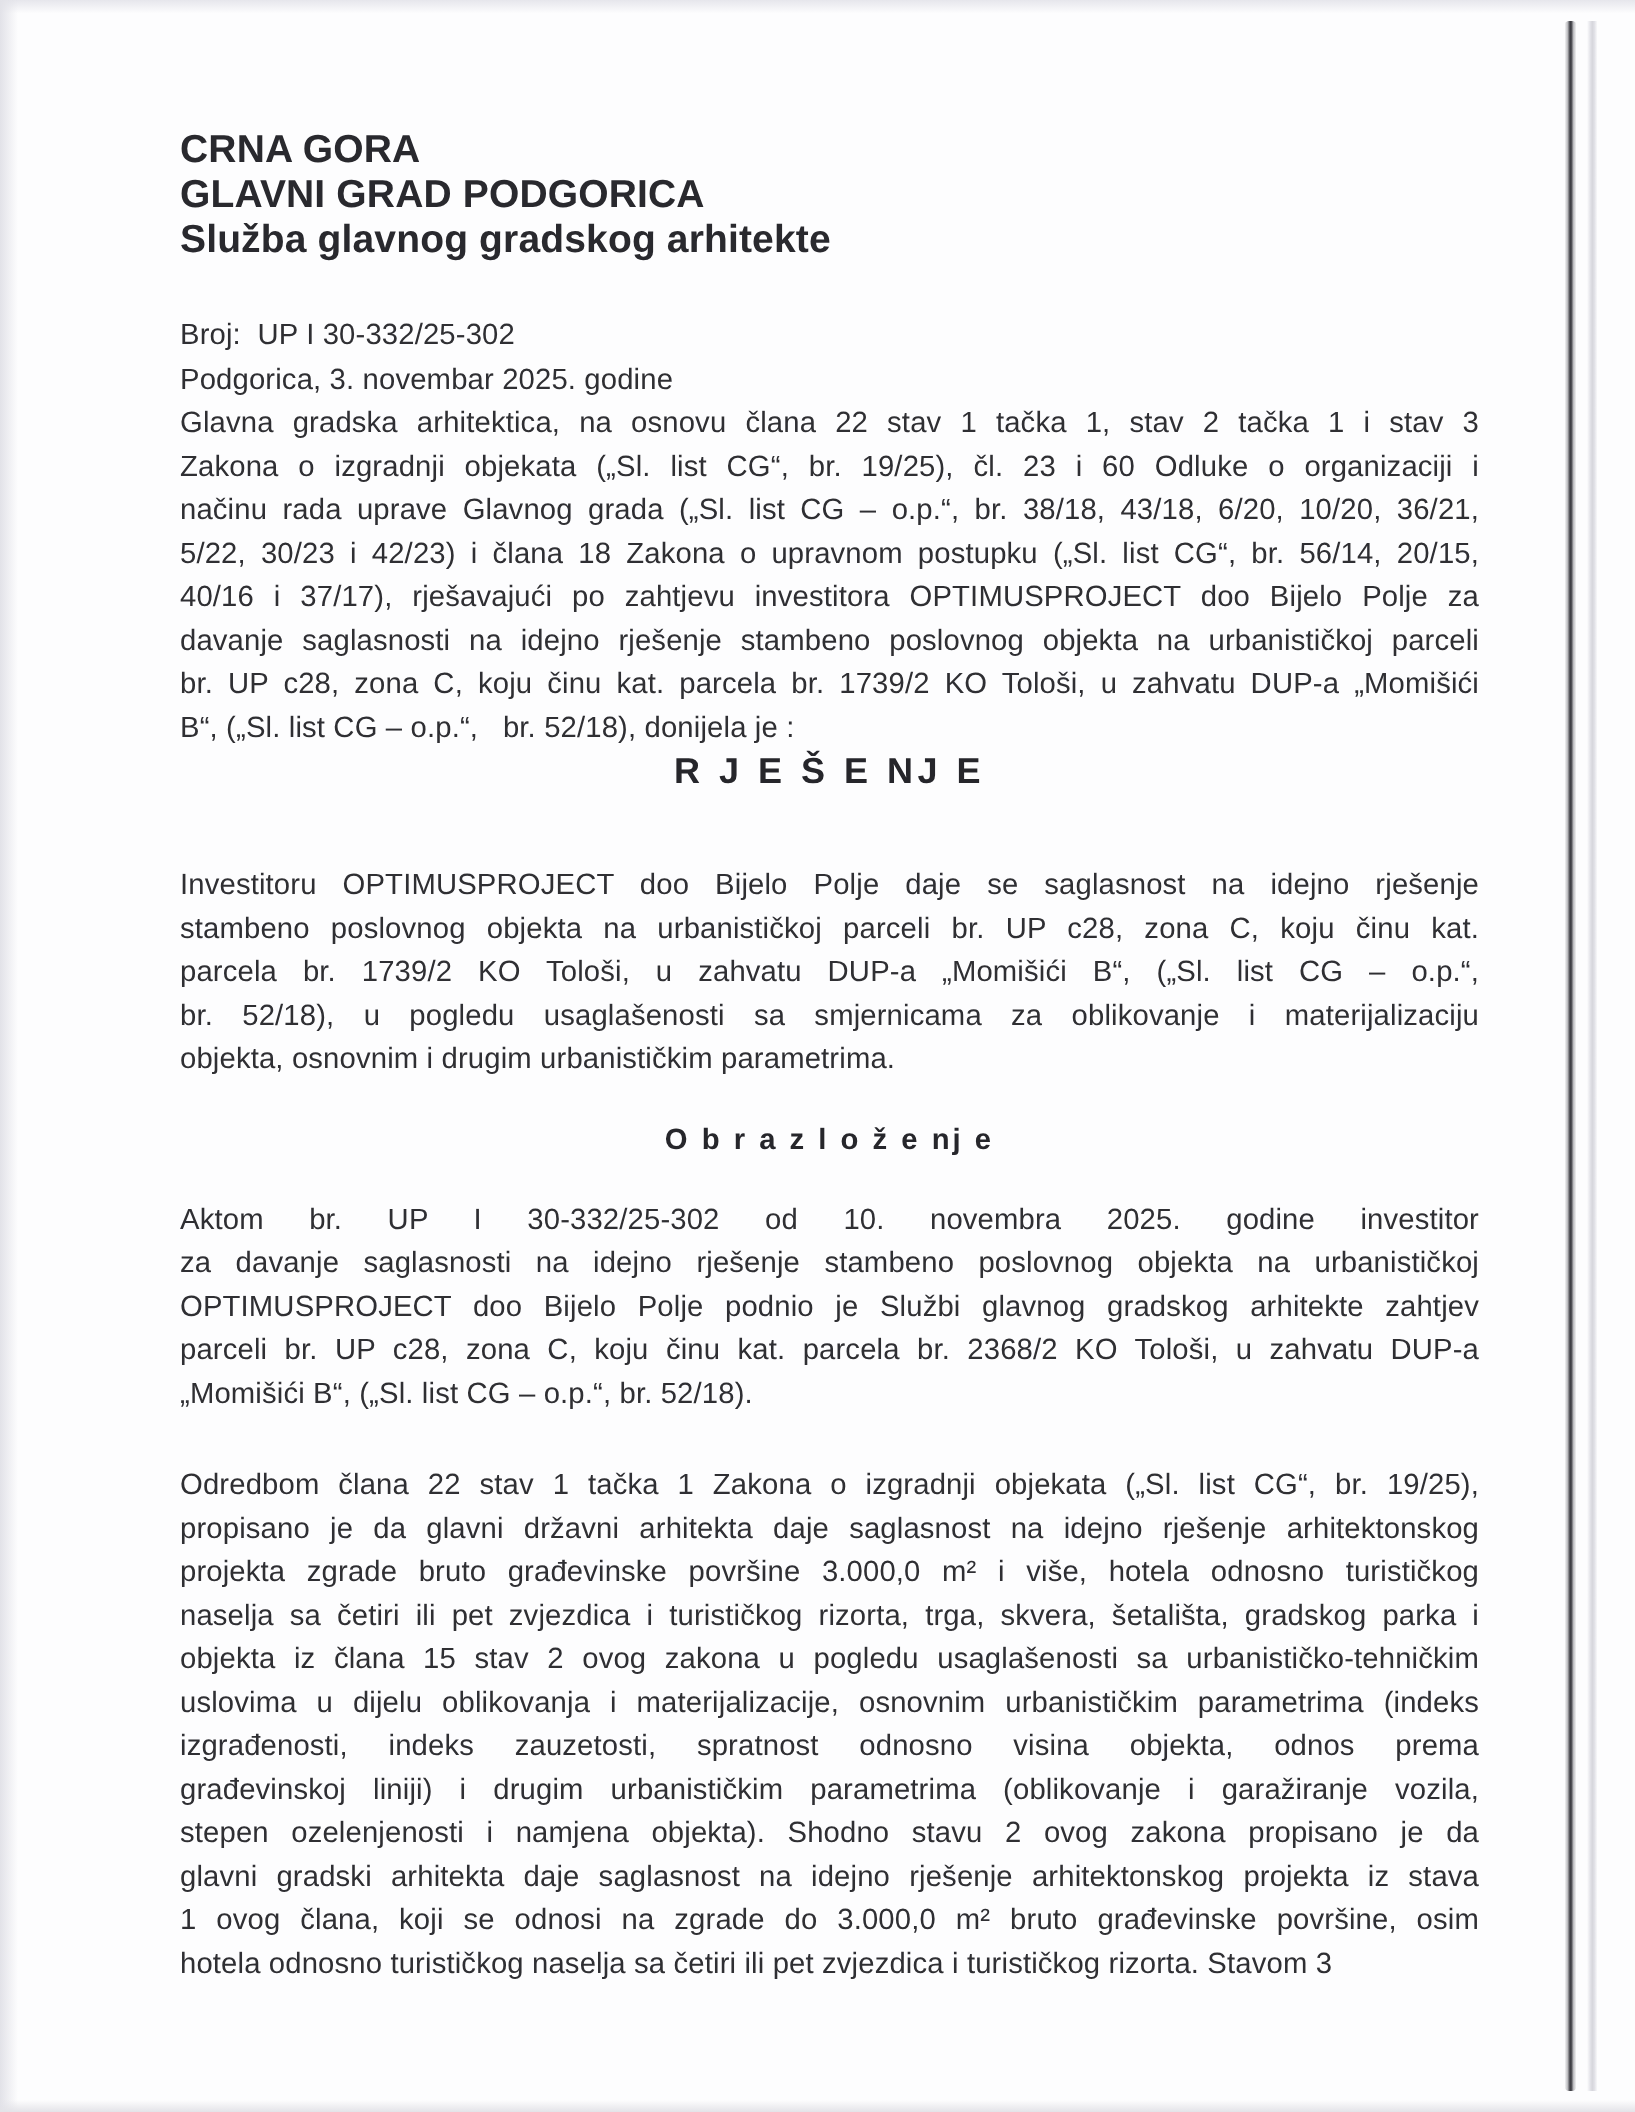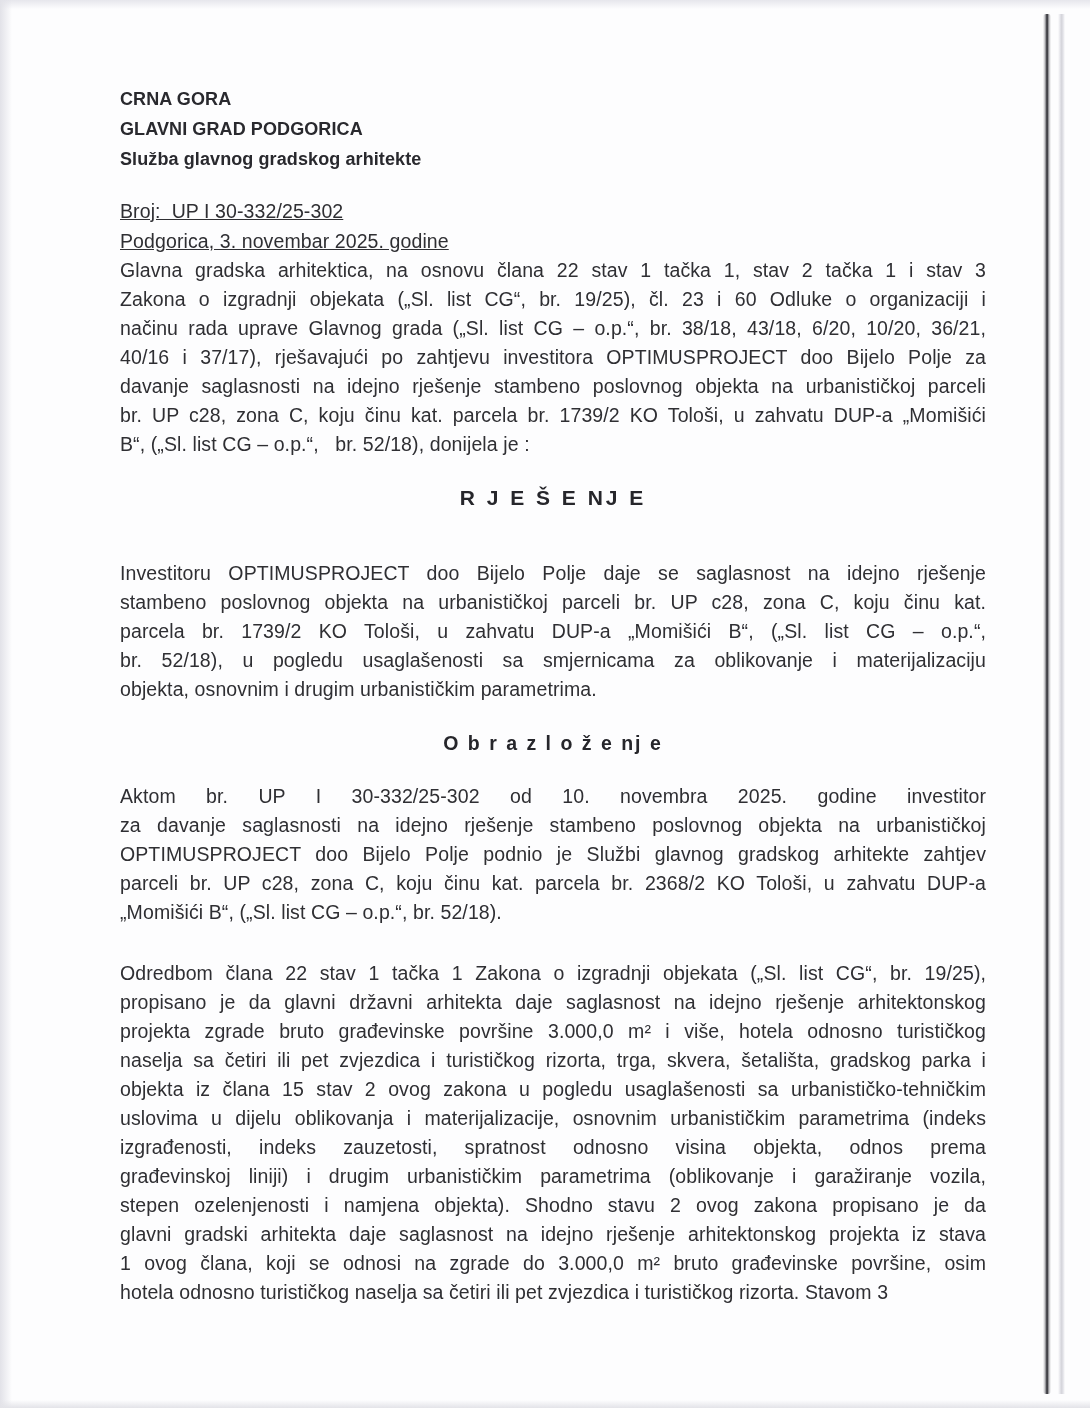--- a/index.html
+++ b/index.html
@@ -58,49 +58,47 @@
   .line {
     font-size: 19.5px;
     line-height: 29px;
     letter-spacing: 0.1px;
   }
   .letterhead {
     margin-top: 84px;
   }
   .letterhead .line {
     font-weight: bold;
-    font-size: 18px;
+    font-size: 26px;
     line-height: 30px;
     color: #29292e;
   }
   .refblock {
-    margin-top: 22px;
-    text-decoration: underline;
+    margin-top: 34px;
   }
   .refblock .line {
     line-height: 30px;
     white-space: pre-wrap;
   }
   .para .line {
     text-align: justify;
     text-align-last: justify;
   }
   .para .line:last-child {
     text-align-last: left;
     white-space: pre-wrap;
   }
   .para-intro       { }
   .heading {
     font-weight: bold;
     text-align: center;
     color: #26262b;
   }
   .heading-resolution {
-    margin-top: 24px;
-    font-size: 21px;
+    font-size: 24px;
     line-height: 30px;
     letter-spacing: 3px;
   }
   .para-resolution  { margin-top: 46px; }
   .heading-explanation {
     margin-top: 24px;
     font-size: 19.5px;
     line-height: 30px;
     letter-spacing: 2px;
   }
@@ -128,20 +126,21 @@
 
     <div class="refblock">
         <div class="line">Broj:  UP I 30-332/25-302</div>
         <div class="line">Podgorica, 3. novembar 2025. godine</div>
       </div>
 
     <div class="para para-intro">
         <div class="line">Glavna gradska arhitektica, na osnovu člana 22 stav 1 tačka 1, stav 2 tačka 1 i stav 3</div>
         <div class="line">Zakona o izgradnji objekata („Sl. list CG“, br. 19/25), čl. 23 i 60 Odluke o organizaciji i</div>
         <div class="line">načinu rada uprave Glavnog grada („Sl. list CG – o.p.“, br. 38/18, 43/18, 6/20, 10/20, 36/21,</div>
+        <div class="line">5/22, 30/23 i 42/23) i člana 18 Zakona o upravnom postupku („Sl. list CG“, br. 56/14, 20/15,</div>
         <div class="line">40/16 i 37/17), rješavajući po zahtjevu investitora OPTIMUSPROJECT doo Bijelo Polje  za</div>
         <div class="line">davanje saglasnosti na idejno rješenje stambeno poslovnog objekta na urbanističkoj parceli</div>
         <div class="line">br. UP c28, zona C, koju činu kat. parcela br. 1739/2 KO Tološi, u zahvatu DUP-a „Momišići</div>
         <div class="line">B“, („Sl. list CG – o.p.“,   br. 52/18), donijela je :</div>
       </div>
 
     <div class="heading heading-resolution">R J E Š E NJ E</div>
 
     <div class="para para-resolution">
         <div class="line">Investitoru OPTIMUSPROJECT doo Bijelo Polje daje se saglasnost na idejno rješenje</div>

